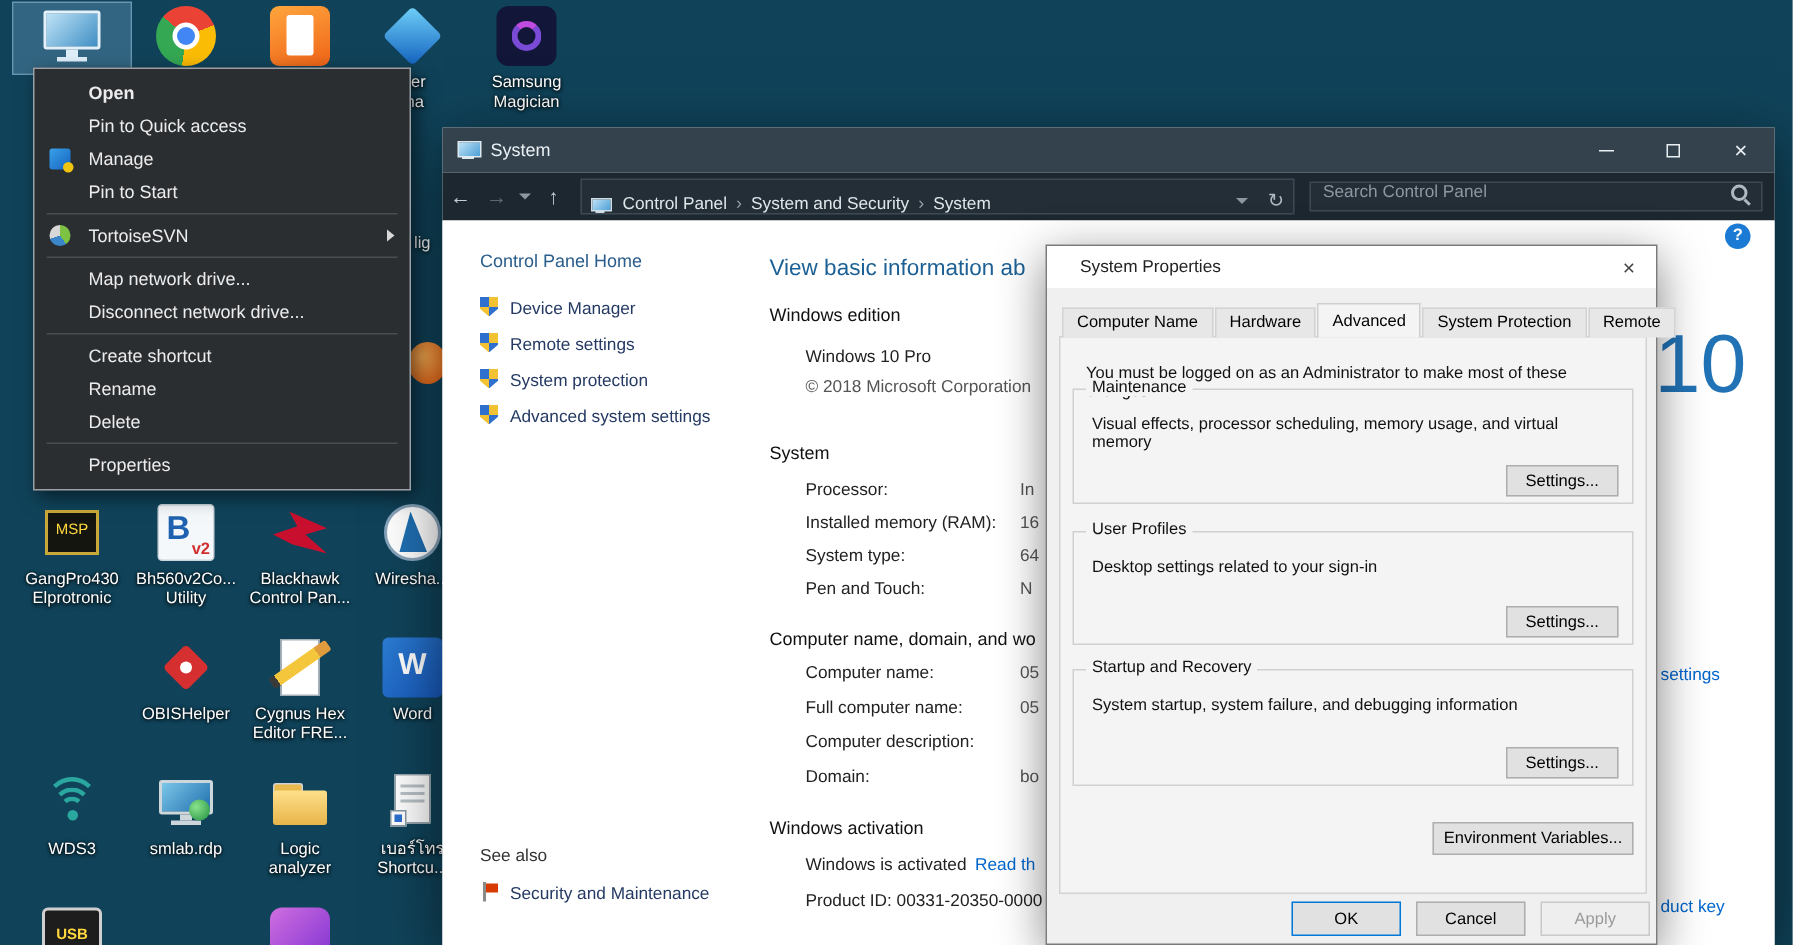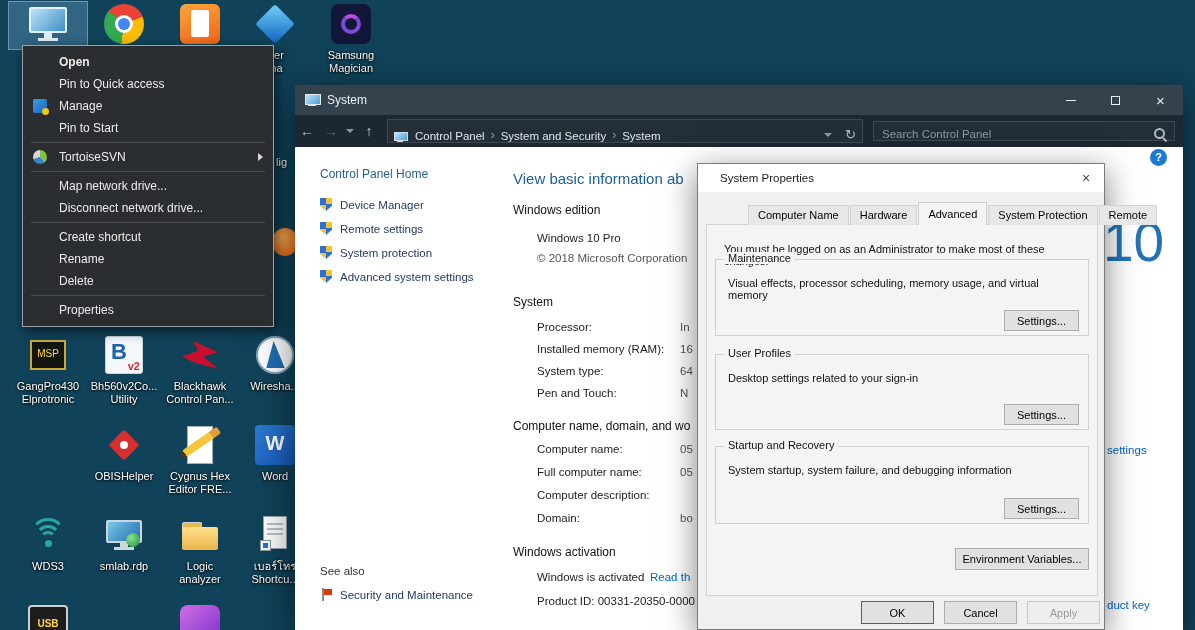--- a/index.html
+++ b/index.html
@@ -110,21 +110,21 @@
 .navbtn.dis{color:#5b6a74;}
 .tri{width:0;height:0;border-top:4px solid #8b98a2;border-left:4px solid transparent;border-right:4px solid transparent;display:inline-block;}
 .trislot{width:14px;display:flex;justify-content:center;}
 .addrbox{display:flex;align-items:flex-end;height:24px;background:#232e37;border:1px solid #3c4954;margin-left:6px;width:476px;padding:0 6px;font-size:11.5px;color:#dfe6ea;}
 .crumbicon{width:12px;height:10px;position:relative;margin-right:4px;}
 .crumbicon::before{content:"";position:absolute;left:0;top:0;width:12px;height:7px;background:linear-gradient(135deg,#bfe3f7,#4d9fd6);border:1px solid #cfdde6;}
 .crumbicon::after{content:"";position:absolute;left:3px;top:8px;width:6px;height:1.5px;background:#cfdde6;}
 .crumb{padding:0 5px;white-space:nowrap;}
 .crumbsep{color:#93a1ab;padding:0 1px;font-size:12px;}
 .addr-end{margin-left:auto;display:flex;align-items:center;gap:10px;color:#aeb9c2;font-size:13px;}
-.searchbox{display:flex;align-items:flex-end;height:20px;background:#232e37;border:1px solid #3c4954;margin-left:10px;flex:1;margin-right:8px;padding:0 8px;}
+.searchbox{display:flex;align-items:flex-start;height:20px;background:#232e37;border:1px solid #3c4954;margin-left:10px;flex:1;margin-right:8px;padding:0 8px;}
 .searchbox input{flex:1;background:transparent;border:none;outline:none;color:#dfe6ea;font-size:11.5px;font-family:"Liberation Sans","DejaVu Sans",sans-serif;}
 .searchbox input::placeholder{color:#8b98a2;}
 .mag{position:relative;width:13px;height:13px;}
 .mag::before{content:"";position:absolute;left:1px;top:1px;width:7px;height:7px;border:2px solid #aeb9c2;border-radius:50%;}
 .mag::after{content:"";position:absolute;left:10px;top:10px;width:5px;height:2px;background:#aeb9c2;transform:rotate(45deg);transform-origin:0 50%;}
 .twbody{position:absolute;left:0;top:62px;right:0;bottom:0;background:#fff;}
 
 .shield{display:inline-block;width:12px;height:13px;margin-right:8px;vertical-align:-2px;background:conic-gradient(#f3c232 0 25%,#2f6fce 0 50%,#f3c232 0 75%,#2f6fce 0);clip-path:polygon(0 0,100% 0,100% 60%,50% 100%,0 60%);}
 .flag{display:inline-block;width:12px;height:13px;margin-right:8px;position:relative;vertical-align:-2px;}
 .flag::before{content:"";position:absolute;left:2px;top:0;width:1.5px;height:13px;background:#8a8a8a;}
@@ -140,21 +140,21 @@
 .row-value{font-size:11.5px;color:#555;}
 .link{color:#0066cc;font-size:11.5px;}
 .big10{font-size:55px;line-height:58px;color:#2173b6;}
 .helpicon{position:absolute;width:17px;height:17px;border-radius:50%;background:#1a7ad4;color:#fff;font-size:11px;font-weight:bold;text-align:center;line-height:17px;}
 
 
 #sysprops{position:absolute;left:697px;top:163px;width:408px;height:467px;background:#f0f0f0;border:1px solid #7b7b7b;box-shadow:0 8px 30px rgba(0,0,0,.5);z-index:20;color:#000;}
 .dtbar{position:absolute;left:0;top:0;right:0;height:28px;background:#fff;display:flex;align-items:center;}
 .dtitle{margin-left:22px;font-size:11.5px;color:#222;}
 .dclose{margin-left:auto;width:36px;text-align:center;font-size:14px;color:#444;}
-.tabs{position:absolute;left:10px;top:38px;height:23px;display:flex;align-items:flex-end;z-index:2;margin-left:40px;}
+.tabs{position:absolute;left:10px;top:38px;height:23px;display:flex;align-items:flex-end;z-index:2;}
 .tab{background:#e7e7e7;border:1px solid #d3d3d3;border-bottom:none;padding:3px 9px;font-size:11px;margin-right:1px;height:20px;white-space:nowrap;}
 .tab.active{background:#f4f4f4;height:23px;padding-top:5px;border-color:#cfcfcf;position:relative;z-index:3;}
 .tabpage{position:absolute;left:8px;top:60px;width:392px;height:372px;background:#f4f4f4;border:1px solid #d3d3d3;}
 .intro{position:absolute;left:26px;top:79px;width:356px;font-size:11px;color:#111;}
 .group{position:absolute;left:17px;width:374px;border:1px solid #d0d0d0;}
 .legend{position:absolute;top:-8px;left:8px;background:#f4f4f4;padding:0 4px;font-size:11px;color:#111;}
 .gdesc{position:absolute;left:12px;top:17px;right:12px;font-size:11px;color:#111;text-align:left;}
 .btn{position:absolute;background:#e1e1e1;border:1px solid #adadad;font-size:11px;color:#000;font-family:"Liberation Sans","DejaVu Sans",sans-serif;}
 .btn.settings{right:9px;bottom:4px;width:75px;height:21px;}
 #envbtn{left:257px;top:384px;width:134px;height:22px;}

